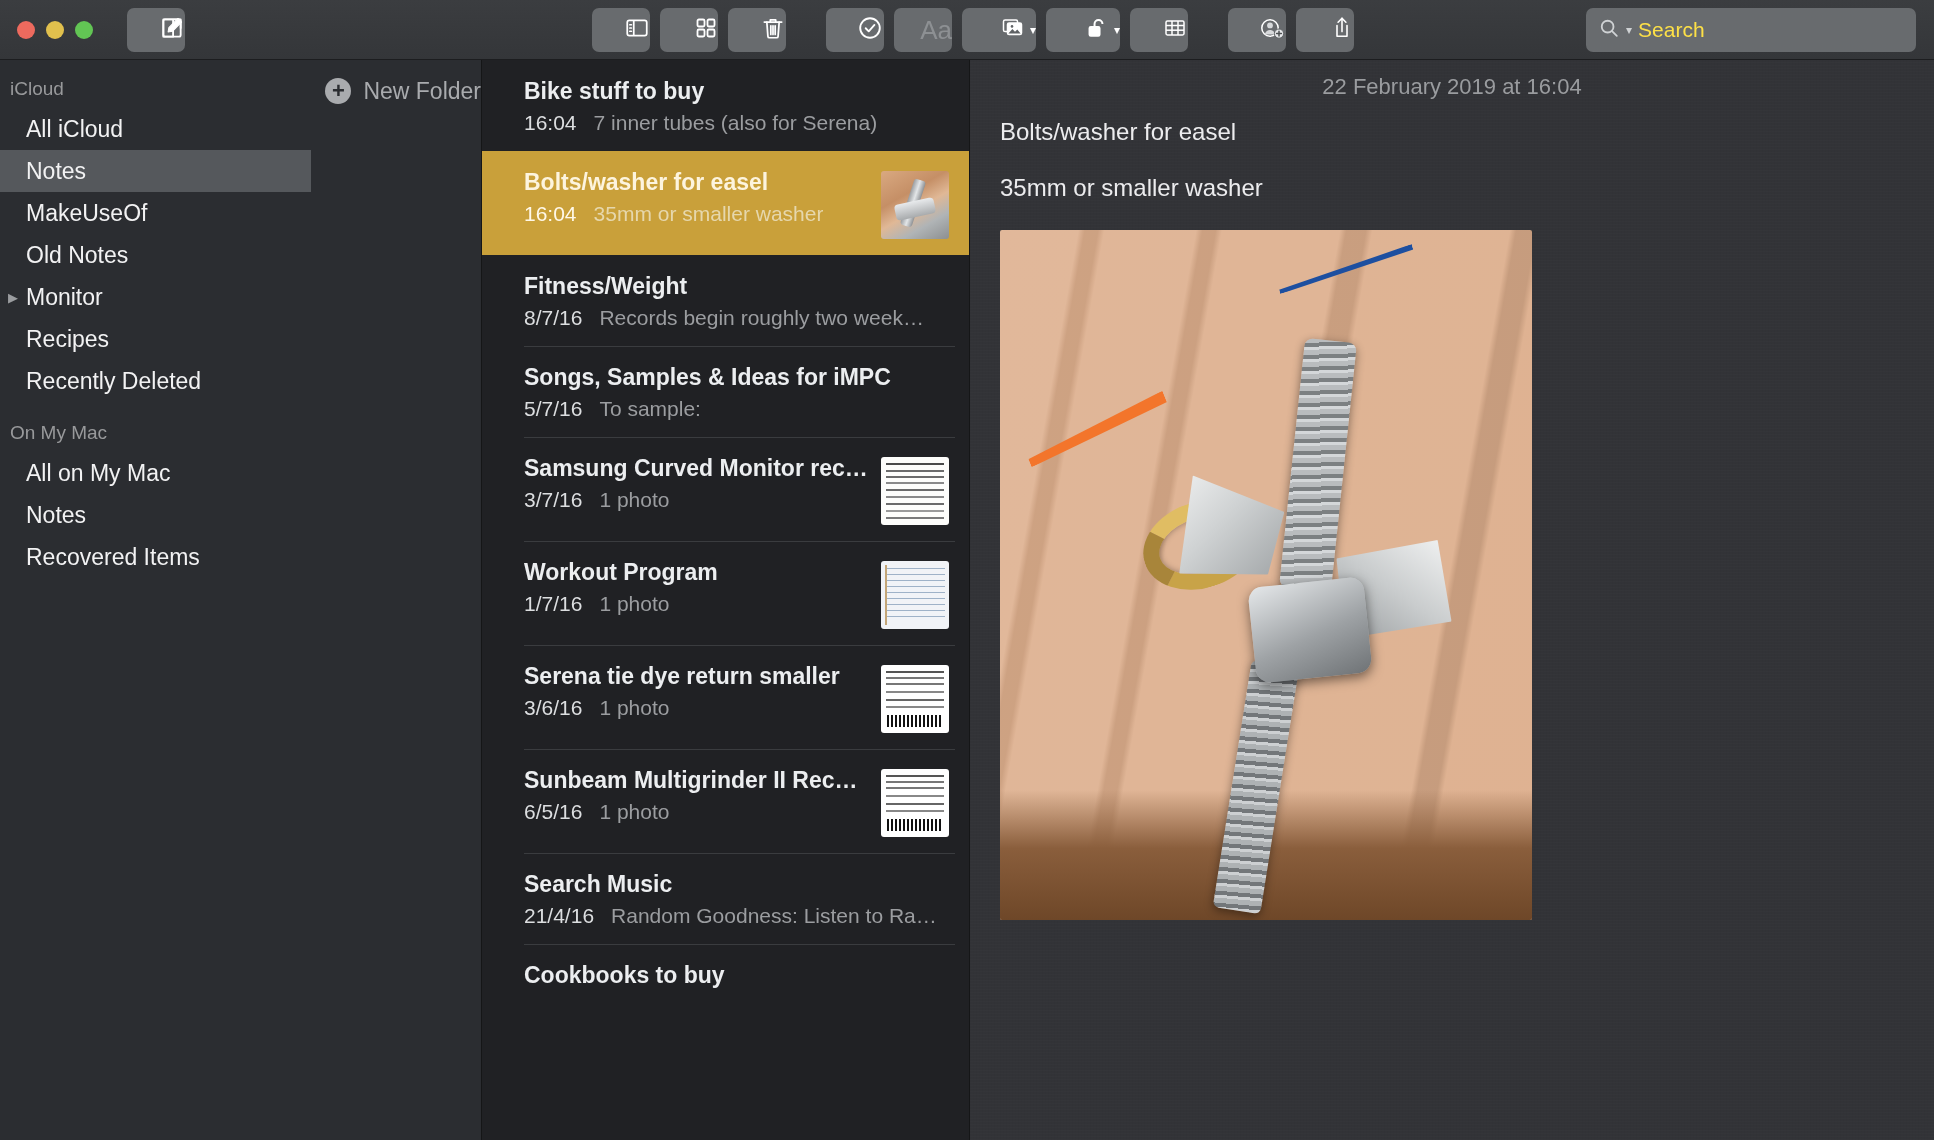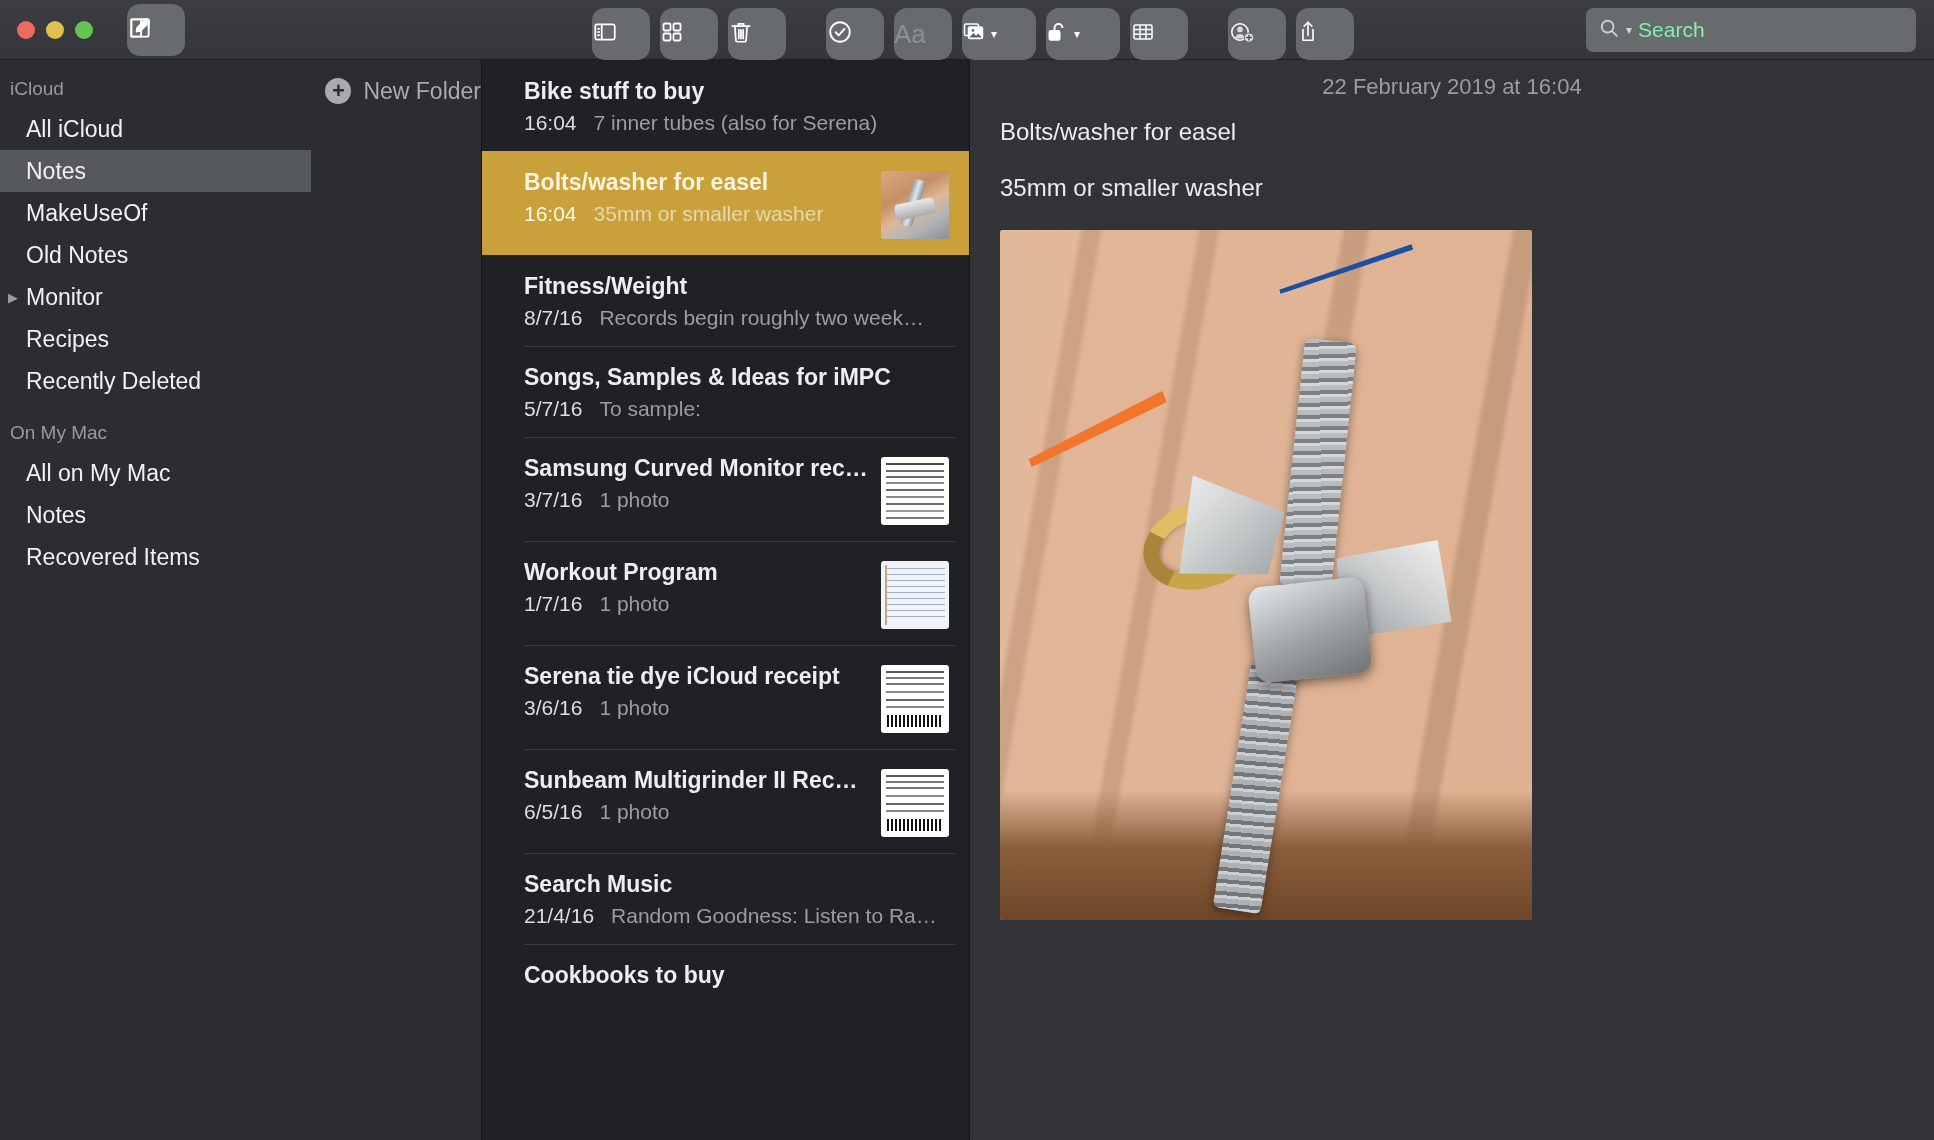--- a/index.html
+++ b/index.html
@@ -22,23 +22,23 @@
     position:relative;
   }
   .traffic { display:flex; align-items:center; gap:11px; padding-left:17px; }
   .tl { width:18px; height:18px; border-radius:50%; display:block; }
   .tl.red    { background:#ed6a5e; }
   .tl.yellow { background:#e1c04d; }
   .tl.green  { background:#62c554; }
 
   .tbtn {
     background:#686b6e;
-    border-radius:13px;
-    height:52px;
-    display:flex; align-items:center; justify-content:flex-start;
+    border-radius:7px;
+    height:44px;
+    display:flex; align-items:center; justify-content:flex-end;
     color:#fff;
     cursor:default;
   }
   .tbtn.plain { width:58px; }
   .tbtn.wide  { width:74px; gap:3px; }
   .tbtn.dim   { color:#8d9093; }
 
   .compose-wrap { margin-left:34px; }
 
   .tb-center {
@@ -50,21 +50,21 @@
     position:absolute; right:18px; top:8px;
     display:flex; align-items:center; gap:10px;
   }
   .searchbox {
     width:330px; height:44px;
     background:#686b6e;
     border-radius:7px;
     display:flex; align-items:center;
     gap:6px; padding:0 12px;
   }
-  .search-ph { color:#86efac; font-size:21px; }
+  .search-ph { color:#fde047; font-size:21px; }
   .chev { font-size:12px; line-height:1; }
 
   
   .body { flex:1; display:flex; min-height:0; }
 
   
   .sidebar {
     width:482px; min-width:482px;
     background:#2b2d31;
     position:relative;
@@ -561,21 +561,21 @@
             <span class="note-date">1/7/16</span>
             <span class="note-snip">1 photo</span>
           </div>
         </div>
         <div class="thumb notebook"></div>
       </div>
 
       <div class="note-row">
         <div class="sep"></div>
         <div class="note-text">
-          <div class="note-title">Serena tie dye iCloud receipt</div>
+          <div class="note-title">Serena tie dye return smaller</div>
           <div class="note-meta">
             <span class="note-date">3/6/16</span>
             <span class="note-snip">1 photo</span>
           </div>
         </div>
         <div class="thumb barcode"></div>
       </div>
 
       <div class="note-row">
         <div class="sep"></div>

